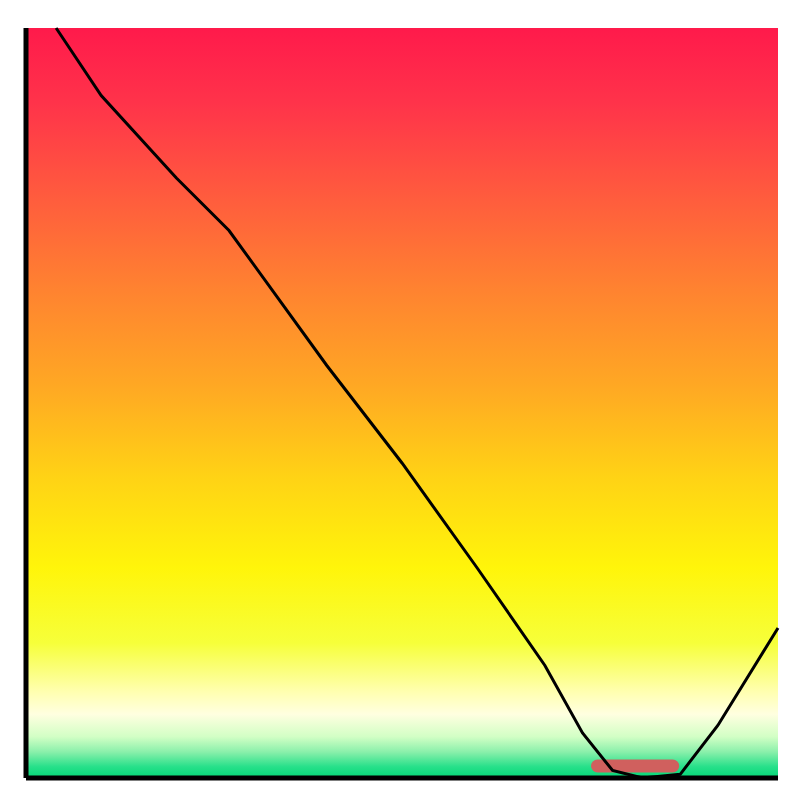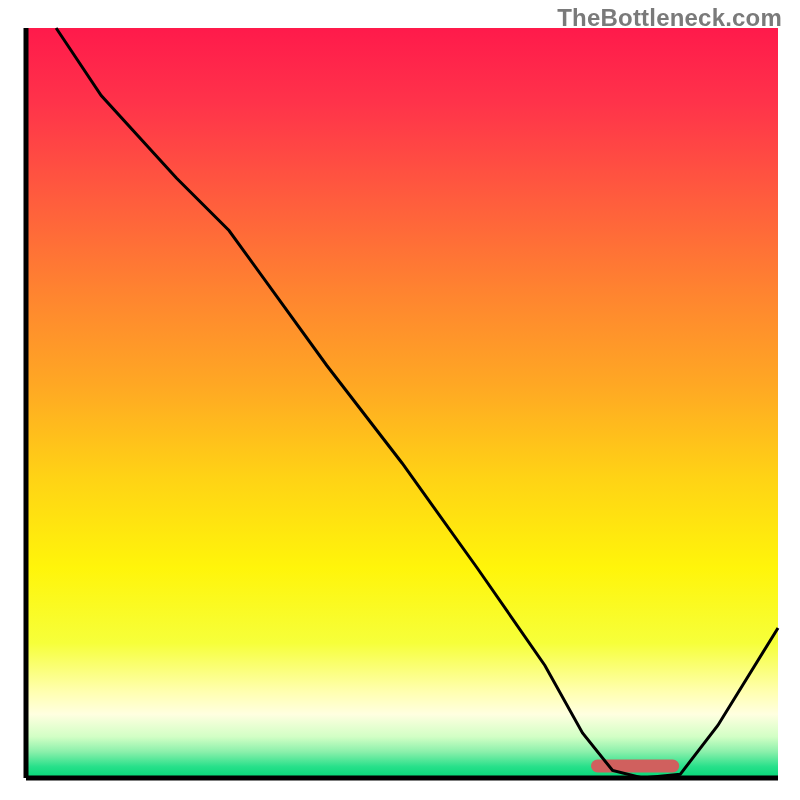--- a/index.html
+++ b/index.html
@@ -27,21 +27,20 @@
     user-select: none;
   }
   svg {
     display: block;
   }
 </style>
 </head>
 <body>
 
 <div class="chart-container">
-  <div class="watermark">TheBottleneck.com</div>
 
   <svg id="chart-svg" width="800" height="800" viewBox="0 0 800 800">
     <defs>
       <linearGradient id="bg-grad" x1="0" y1="0" x2="0" y2="1">
           <stop offset="0.00%" stop-color="#ff1a4b"></stop>
           <stop offset="10.00%" stop-color="#ff334a"></stop>
           <stop offset="22.00%" stop-color="#ff5a3e"></stop>
           <stop offset="35.00%" stop-color="#ff8330"></stop>
           <stop offset="48.00%" stop-color="#ffa923"></stop>
           <stop offset="60.00%" stop-color="#ffd315"></stop>

